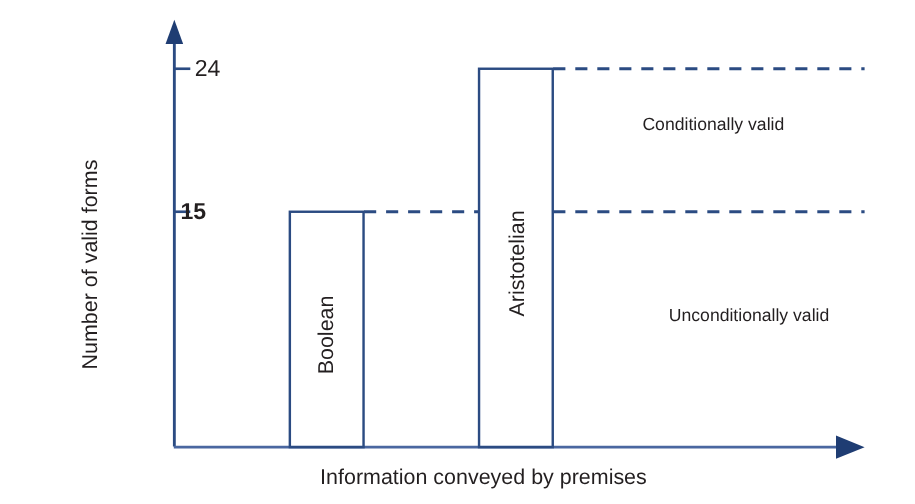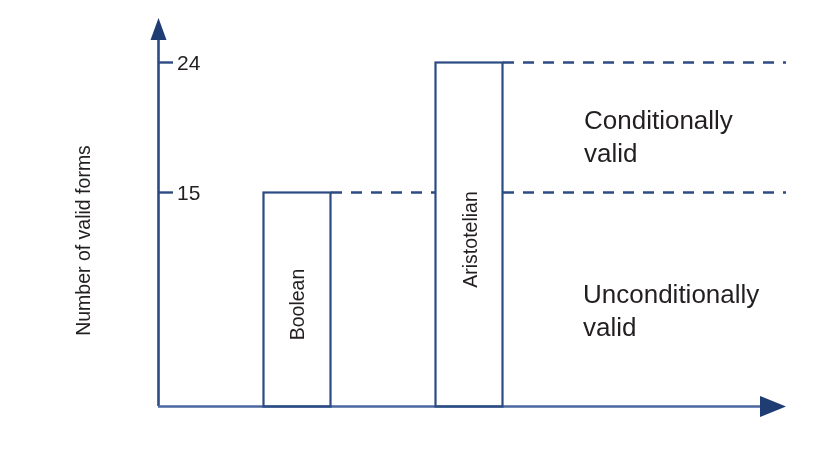--- a/index.html
+++ b/index.html
@@ -34,22 +34,23 @@
     line-height: 1.28;
   }
   .tick-label {
     font-size: 21px;
   }
   #tick-24 {
     left: 177px;
     top: 50px;
   }
   #tick-15 {
-    left: 177px;
+    left: 164px;
     top: 180px;
+    font-weight: bold;
   }
   #ylabel {
     font-size: 19.5px;
     left: -17px;
     top: 228px;
     width: 200px;
     text-align: center;
     transform: rotate(-90deg);
     transform-origin: center center;
   }
@@ -70,30 +71,30 @@
   #bar-label-aristotelian {
     font-size: 19.5px;
     left: 383px;
     top: 227px;
     width: 175px;
     text-align: center;
     transform: rotate(-90deg);
     transform-origin: center center;
   }
   .region-label {
-    font-size: 26px;
+    font-size: 16px;
     width: 180px;
     white-space: normal;
   }
   #region-conditional {
     left: 584px;
     top: 104px;
   }
   #region-unconditional {
-    left: 583px;
+    left: 608px;
     top: 278px;
   }
 </style>
 </head>
 <body>
 
 <div id="chart-root">
 
   <svg class="svg-layer" viewBox="0 0 832 458">
 
@@ -120,20 +121,21 @@
     <rect x="435.5" y="62.5" width="67" height="344" fill="none" stroke="#2b4b82" stroke-width="2.2"></rect>
 
   </svg>
 
   <div class="txt tick-label" id="tick-24">24</div>
 
   <div class="txt tick-label" id="tick-15">15</div>
 
   <div class="txt" id="ylabel">Number of valid forms</div>
 
+  <div class="txt" id="xlabel">Information conveyed by premises</div>
 
   <div class="txt" id="bar-label-boolean">Boolean</div>
 
   <div class="txt" id="bar-label-aristotelian">Aristotelian</div>
 
   <div class="txt region-label" id="region-conditional">Conditionally valid</div>
 
   <div class="txt region-label" id="region-unconditional">Unconditionally valid</div>
 
 </div>

